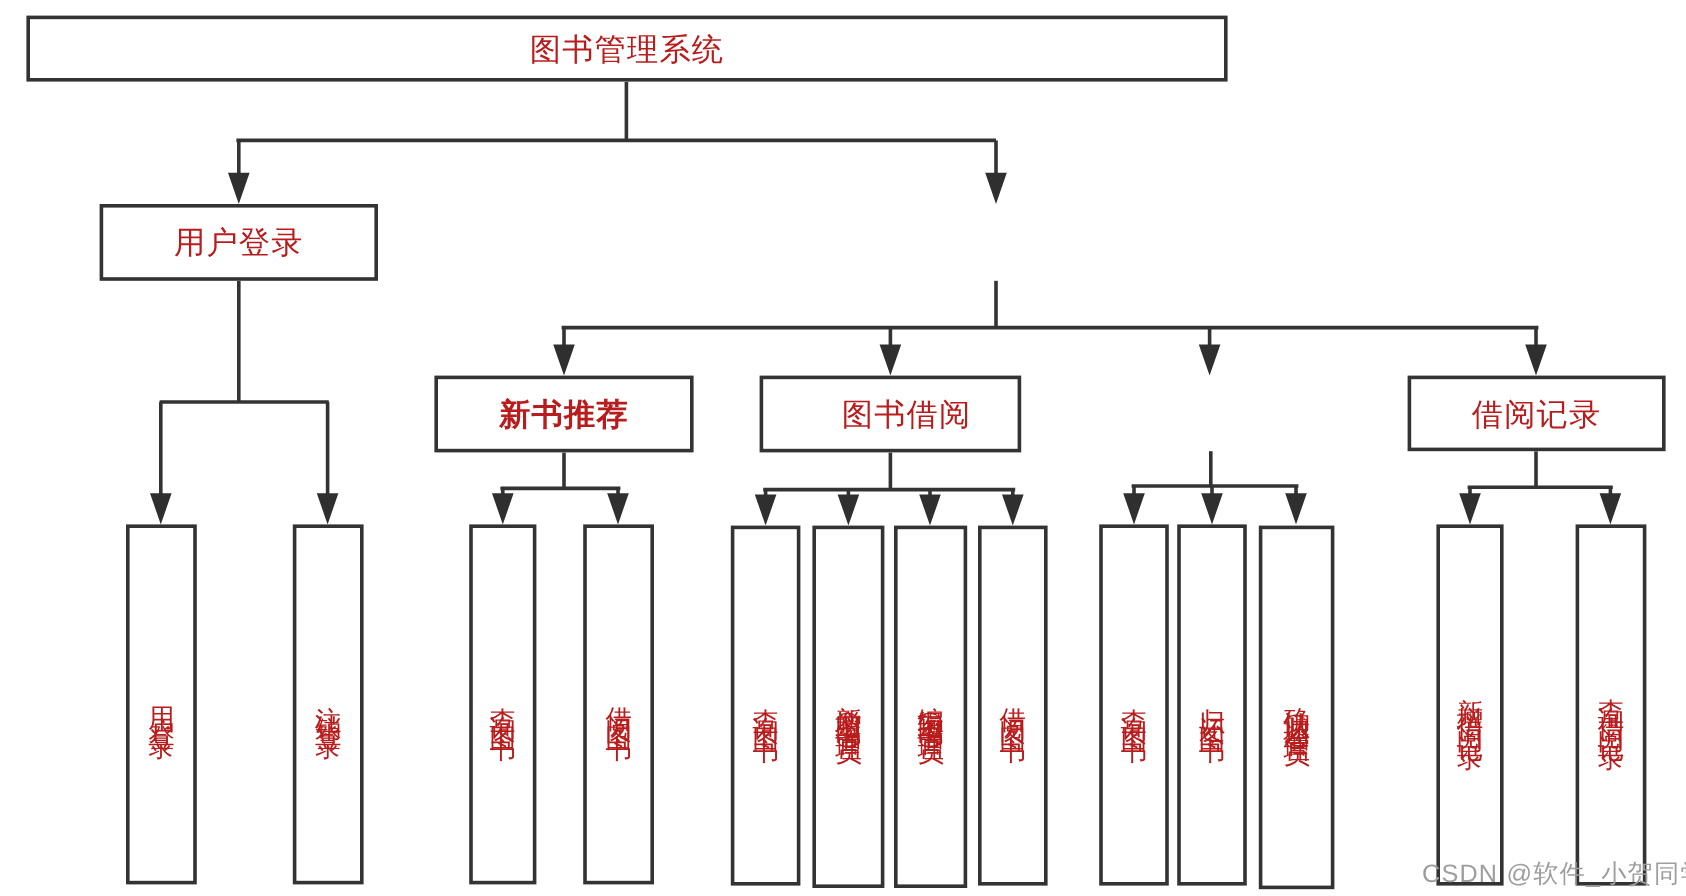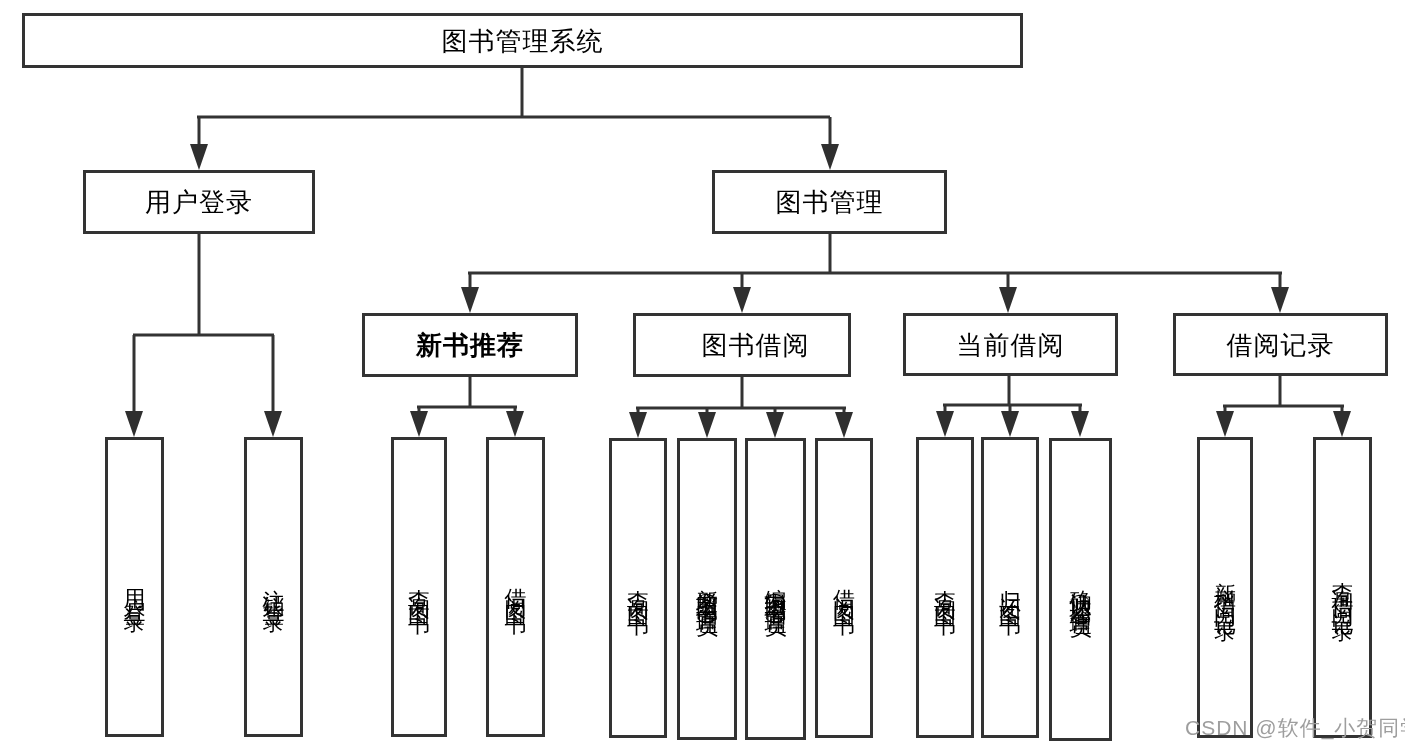--- a/index.html
+++ b/index.html
@@ -19,21 +19,21 @@
   #connectors line { stroke: #333333; stroke-width: 3; }
   #connectors polygon { fill: #2f2f2f; }
   .box {
     position: absolute;
     box-sizing: border-box;
     border: 3px solid #333333;
     background: #ffffff;
     display: flex;
     align-items: center;
     justify-content: center;
-    color: #000000;
+    color: #b91c1c;
     font-size: 26px;
     letter-spacing: 1px;
     text-align: right;
     line-height: 1;
   }
   .vbox {
     writing-mode: vertical-rl;
     text-orientation: mixed;
     font-size: 22px;
     letter-spacing: 8px;
@@ -127,25 +127,23 @@
       <line x1="1225" y1="406" x2="1225" y2="419"></line>
       <polygon points="1225,437 1216,411 1234,411"></polygon>
       <line x1="1342" y1="406" x2="1342" y2="419"></line>
       <polygon points="1342,437 1333,411 1351,411"></polygon>
     </g>
   </svg>
 
   <div class="box" style="left:22px; top:13px; width:1001px; height:55px;">图书管理系统</div>
 
   <div class="box" style="left:83px; top:170px; width:232px; height:64px;">用户登录</div>
-  <div class="box" style="left:712px; top:170px; width:235px; height:64px;">图书管理</div>
 
   <div class="box" style="left:362px; top:313px; width:216px; height:64px;font-weight:bold;">新书推荐</div>
   <div class="box" style="left:633px; top:313px; width:218px; height:64px;padding-left:27px;">图书借阅</div>
-  <div class="box" style="left:903px; top:313px; width:215px; height:63px;">当前借阅</div>
   <div class="box" style="left:1173px; top:313px; width:215px; height:63px;">借阅记录</div>
 
   <div class="box vbox" style="left:105px; top:437px; width:59px; height:300px;">用户登录</div>
   <div class="box vbox" style="left:244px; top:437px; width:59px; height:300px;">注销登录</div>
 
   <div class="box vbox" style="left:391px; top:437px; width:56px; height:300px;">查询图书</div>
   <div class="box vbox" style="left:486px; top:437px; width:59px; height:300px;">借阅图书</div>
 
   <div class="box vbox" style="left:609px; top:438px; width:58px; height:300px;">查询图书</div>
   <div class="box vbox long" style="left:677px; top:438px; width:60px; height:302px;">新增图书（管理员）</div>

